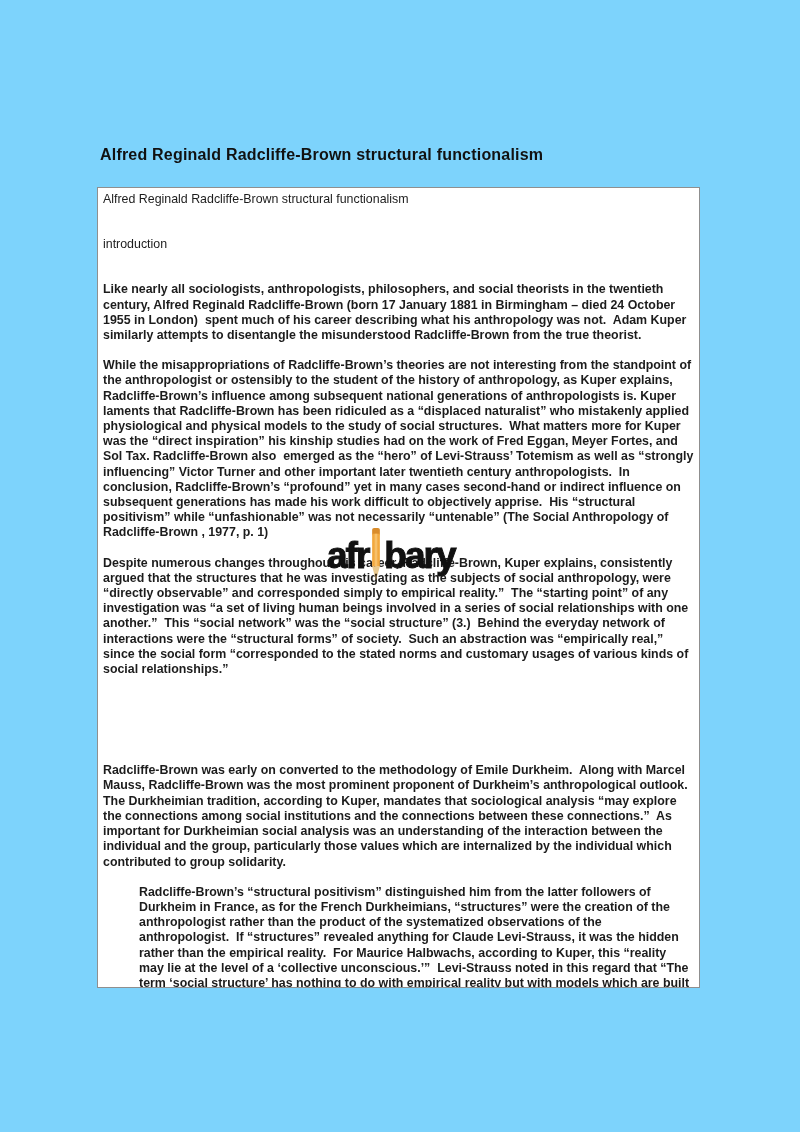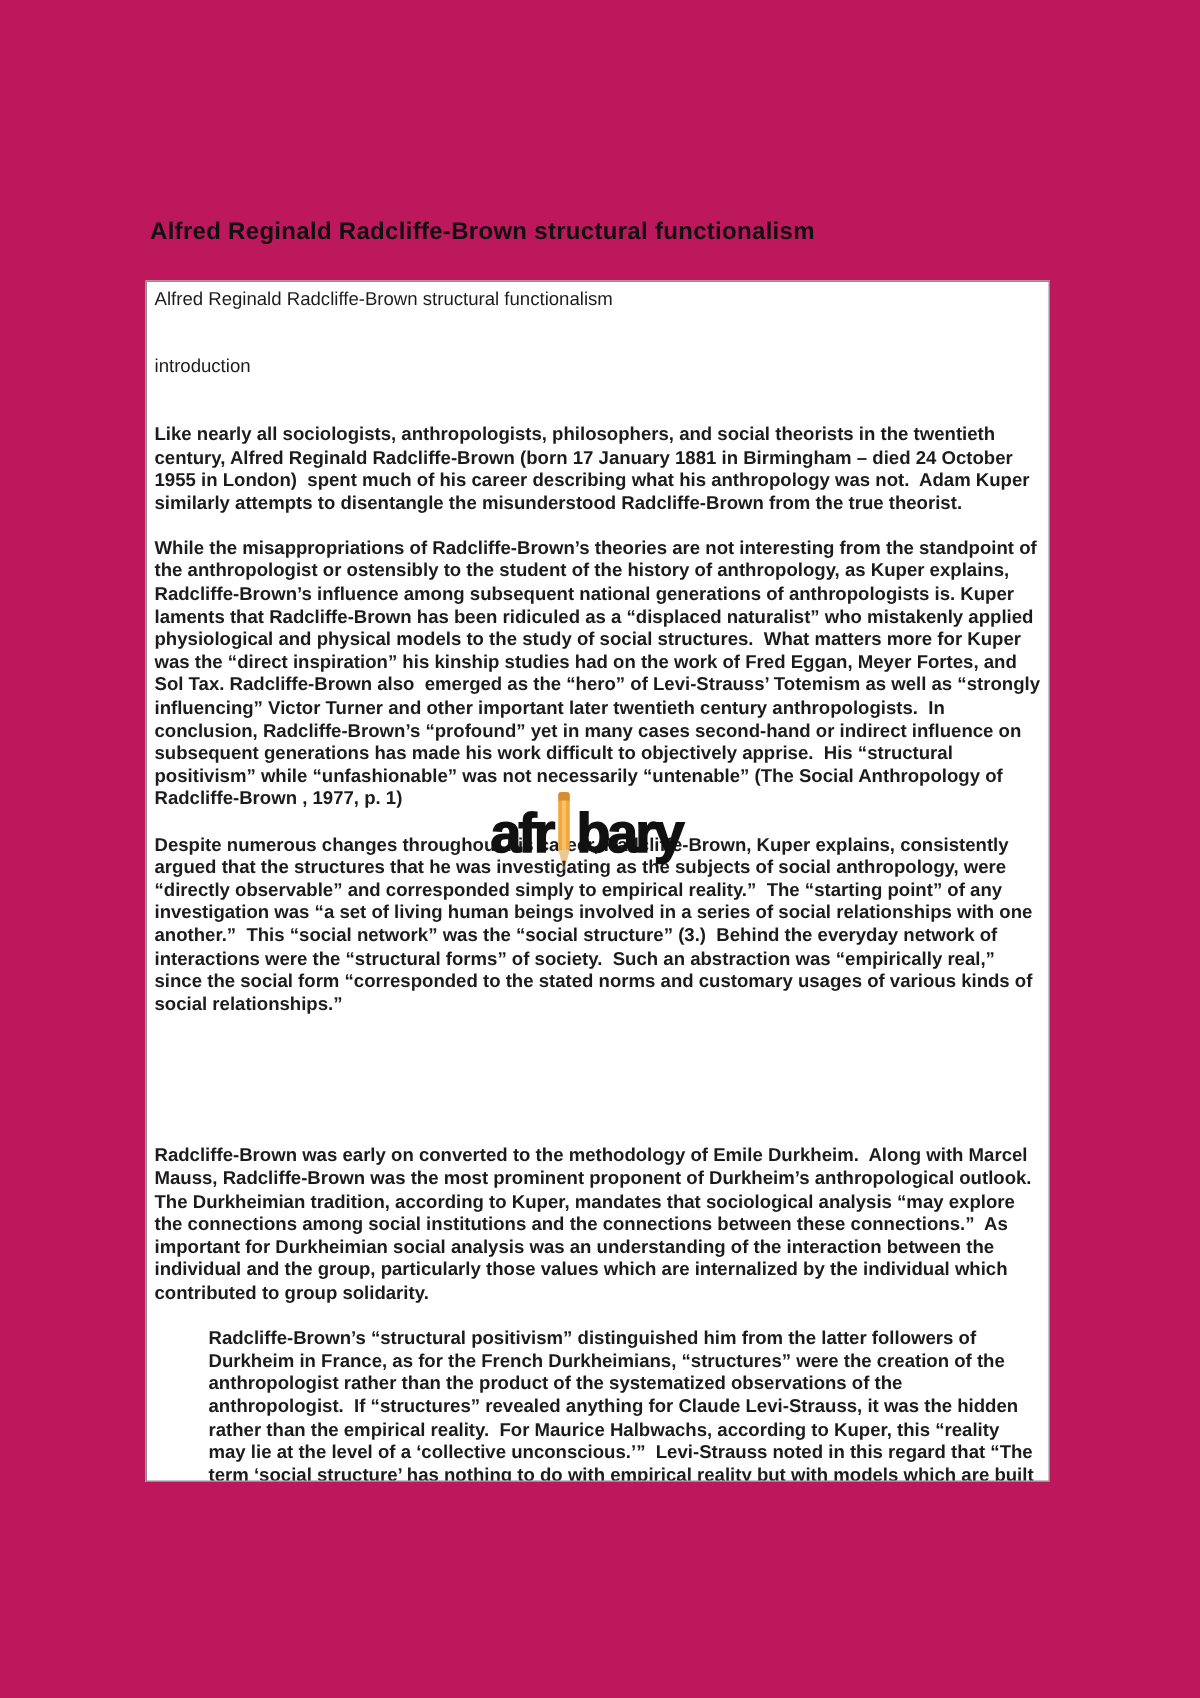--- a/index.html
+++ b/index.html
@@ -11,21 +11,21 @@
     width: 800px;
     height: 1132px;
     position: relative;
     font-family: "Liberation Sans", sans-serif;
     color: #1f1f1f;
     overflow: hidden;
   }
   .page {
     position: absolute;
     inset: 0;
-    background: #be185d;
+    background: #7dd3fc;
   }
   .doc-heading {
     position: absolute;
     left: 100px;
     top: 146px;
     margin: 0;
     font-size: 16px;
     font-weight: bold;
     color: #111111;
     letter-spacing: 0.2px;

